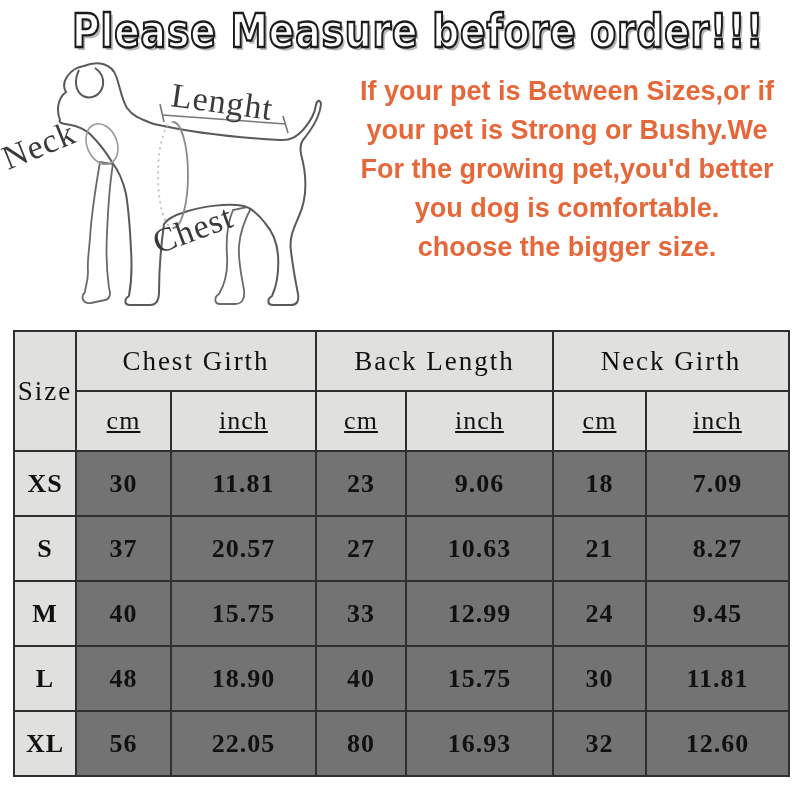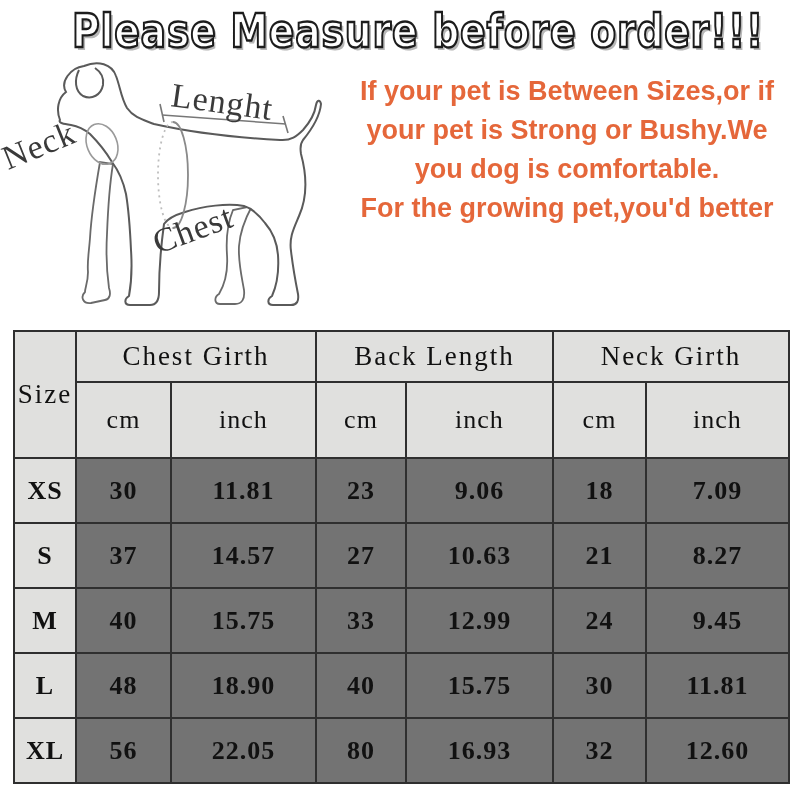--- a/index.html
+++ b/index.html
@@ -42,22 +42,22 @@
     border-collapse: collapse; table-layout: fixed;
     font-family: "Liberation Serif", serif;
   }
   .size-table th, .size-table td {
     border: 2px solid #2f2f2f;
     text-align: center; vertical-align: middle;
     font-weight: normal; font-size: 26px; color: #111;
     background: #737373; overflow: hidden;
   }
   .size-table .hdr { background: #e0e0de; }
-  .size-table tr.group-row th { height: 51px; font-size: 27px; letter-spacing: 2px; }
-  .size-table tr.unit-row th { height: 76px; letter-spacing: 1px; }
+  .size-table tr.group-row th { height: 60px; font-size: 27px; letter-spacing: 2px; }
+  .size-table tr.unit-row th { height: 60px; letter-spacing: 1px; text-decoration: underline; }
   .size-table tr.data-row td, .size-table tr.data-row th { height: 65px; letter-spacing: 1px; font-weight: bold; }
 </style>
 </head>
 <body>
 
 <div class="canvas">
 
   <div class="title">Please Measure before order!!!</div>
 
   <svg class="dog-svg" width="360" height="262" viewBox="0 0 360 262">
@@ -80,22 +80,23 @@
     <line x1="283" y1="60" x2="288" y2="77" stroke="#777" stroke-width="1.6"></line>
 
     <text class="sketch-label" x="8" y="114" transform="rotate(-22 8 114)">Neck</text>
     <text class="sketch-label" x="170" y="50" transform="rotate(8 170 50)">Lenght</text>
     <text class="sketch-label" x="158" y="198" transform="rotate(-20 158 198)">Chest</text>
   </svg>
 
   <div class="advice">
     <div class="line">If your pet is Between Sizes,or if</div>
     <div class="line">your pet is Strong or Bushy.We</div>
+    <div class="line">For the growing pet,you'd better</div>
     <div class="line">you dog is comfortable.</div>
-    <div class="line">For the growing pet,you'd better</div>
+    <div class="line">choose the bigger size.</div>
   </div>
 
   <table class="size-table">
     <colgroup>
       <col style="width:62px">
         <col style="width:95px">
         <col style="width:145px">
       <col style="width:90px">
         <col style="width:147px">
         <col style="width:93px">
@@ -122,21 +123,21 @@
         <td>30</td>
         <td>11.81</td>
         <td>23</td>
         <td>9.06</td>
         <td>18</td>
         <td>7.09</td>
       </tr>
       <tr class="data-row">
         <th class="hdr">S</th>
         <td>37</td>
-        <td>14.57</td>
+        <td>20.57</td>
         <td>27</td>
         <td>10.63</td>
         <td>21</td>
         <td>8.27</td>
       </tr>
       <tr class="data-row">
         <th class="hdr">M</th>
         <td>40</td>
         <td>15.75</td>
         <td>33</td>

